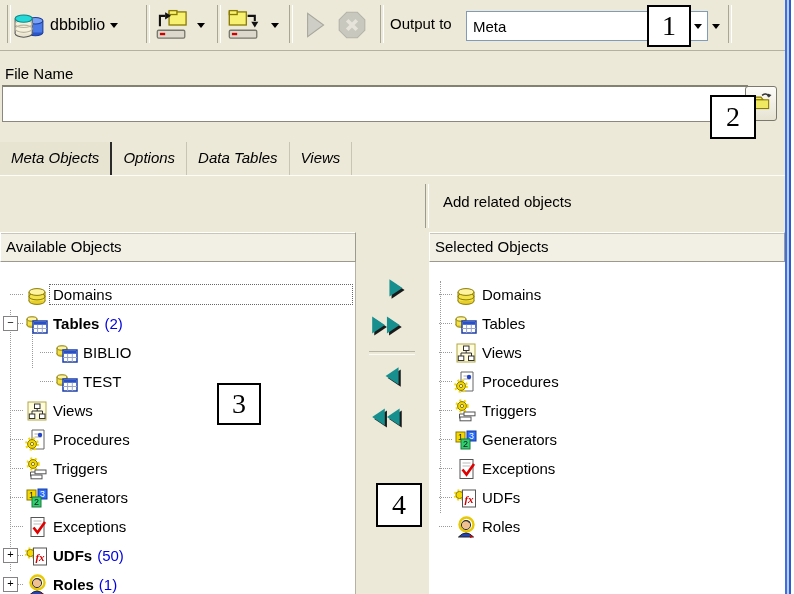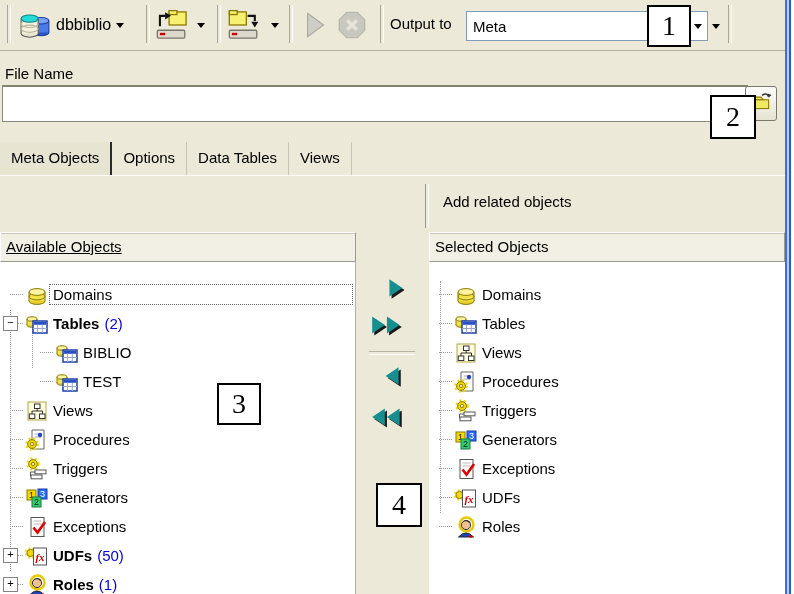--- a/index.html
+++ b/index.html
@@ -21,31 +21,31 @@
   .overflow-caret{position:absolute;left:712px;top:24px;}
   .dbname{font-size:16px;}
   
   .fn-label{position:absolute;left:5px;top:65px;}
   .fn-input{position:absolute;left:2px;top:85px;width:732px;height:34px;background:#fff;
             border:1px solid #8a887c;border-top:2px solid #83816f;font:inherit;padding:0 6px;}
   .browse-btn{position:absolute;left:745px;top:86px;width:32px;height:35px;
             border:1px solid #7b786d;border-radius:3px;background:linear-gradient(#fdfcf9,#e6e3d2);
             display:flex;align-items:center;justify-content:center;padding:0;}
   
-  .tabs{position:absolute;left:0;top:142px;width:786px;height:33px;display:flex;border-bottom:1px solid #fdfcf7;}
+  .tabs{position:absolute;left:0;top:142px;width:786px;height:33px;display:flex;border-bottom:1px solid #fdfcf7;font-style:italic;}
   .tab{padding:7px 11px 0 11px;border-right:1px solid #c9c5b5;height:26px;}
   .tab.active{background:#e7e4d2;border-right:2px solid #2b2b2b;font-weight:normal;}
   
   .chk-row{position:absolute;left:3px;top:188px;display:flex;align-items:center;gap:8px;}
   .chk-box{width:19px;height:19px;background:#fff;border:1px solid #7b99b5;display:inline-block;}
   .vsep{position:absolute;left:425px;top:184px;height:44px;width:2px;border-left:1px solid #9c9a8c;border-right:1px solid #fff;}
   .add-related{position:absolute;left:443px;top:193px;}
   
   .panel{position:absolute;top:232px;bottom:0;}
-  .panel-left{left:0;width:356px;text-decoration:underline;}
+  .panel-left{left:0;width:356px;}
   .panel-right{left:429px;right:9px;}
   .panel-header{height:28px;line-height:27px;padding-left:5px;background:#f2f0e4;
       border:1px solid #9c9a8c;border-top-color:#fff;border-left-color:#fff;box-shadow:0 1px 0 #c9c6b6 inset;}
   .tree{position:absolute;left:0;right:0;top:30px;bottom:0;background:#fff;overflow:hidden;padding-top:18px;}
   .panel-left .tree{border-right:1px solid #b5b2a4;}
   .tree-row{position:relative;height:29px;display:flex;align-items:center;padding-left:24px;}
   .tree-row.child{padding-left:46px;margin-left:8px;}
   .tree-row::before{content:"";position:absolute;left:10px;top:14px;width:13px;border-top:1px dotted #9a9a9a;}
   .tree-row.child::before{left:32px;}
   .expander{position:absolute;left:3px;top:7px;width:13px;height:13px;background:#fff;border:1px solid #848284;
@@ -67,21 +67,21 @@
 </style>
 </head>
 <body>
 
 <div class="win">
   <div class="app-bg"></div>
 
   <div class="toolbar">
     <div class="tgrip" style="left:7px"></div>
 
-    <button class="tbtn" style="left:19px;top:7px;height:36px">
+    <button class="tbtn" style="left:13px;top:7px;height:36px">
       <span class="ticon" style="width:32px;height:30px">
         <svg viewBox="0 0 30 28" width="32" height="30">
           <ellipse cx="21" cy="21" rx="7" ry="3" fill="#2a55c8" stroke="#1c3c9c"></ellipse>
           <rect x="14" y="10" width="14" height="11" fill="#4a7ae8"></rect>
           <line x1="14" y1="10" x2="14" y2="21" stroke="#1c3c9c"></line>
             <line x1="28" y1="10" x2="28" y2="21" stroke="#1c3c9c"></line>
           <ellipse cx="21" cy="10" rx="7" ry="3" fill="#7aa2f4" stroke="#1c3c9c"></ellipse>
           <ellipse cx="10" cy="22" rx="8" ry="3.4" fill="#e8e4d0" stroke="#555"></ellipse>
           <rect x="2" y="8" width="16" height="14" fill="#f4f0dc"></rect>
           <line x1="2" y1="8" x2="2" y2="22" stroke="#555"></line>

